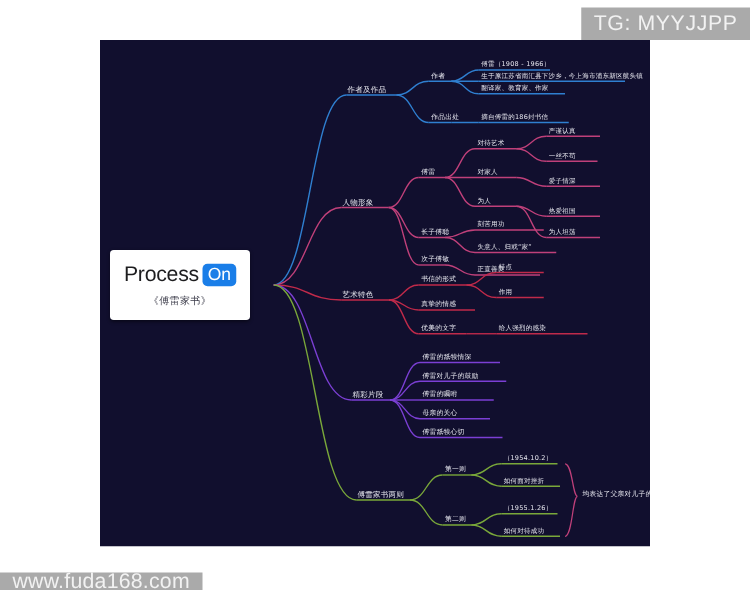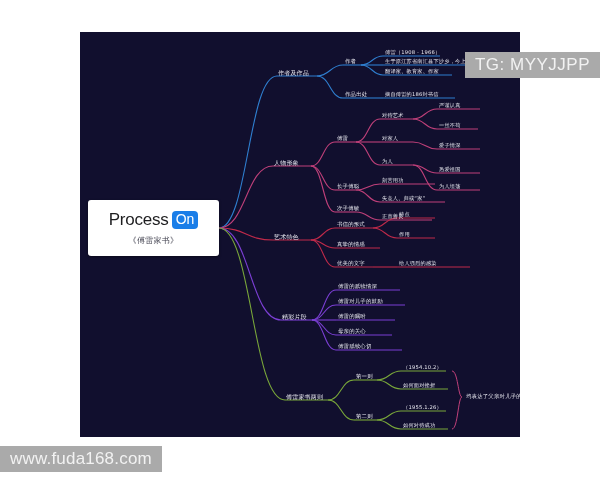--- a/index.html
+++ b/index.html
@@ -30,21 +30,21 @@
   }
   .node.lvl1{font-size:6px;}
   .node.lvl2{font-size:5.4px;}
   .node.lvl3{font-size:5.2px;}
   .node.note{font-size:5.4px;}
 
   
   #central{
     position:absolute;
     left:8px;top:168px;
-    width:131px;height:56px;
+    width:112px;height:56px;
     background:#ffffff;
     border-radius:3px;
     box-shadow:0 1px 3px rgba(0,0,0,.45);
     display:flex;
     flex-direction:column;
     align-items:center;
     justify-content:center;
     gap:5px;
   }
   #logo-row{display:flex;align-items:center;gap:3px;}
@@ -79,25 +79,24 @@
     color:#f2f2f2;
     font-family:"Liberation Sans",sans-serif;
     display:flex;align-items:center;
   }
   #wm-tg{
     right:0;top:6px;
     height:26px;
     padding:0 10px;
     font-size:17px;
     letter-spacing:.5px;
-    margin-top:46px;
   }
   #wm-site{
     left:0;bottom:8px;
-    height:26px;
+    height:14px;
     padding:0 10px;
     font-size:17px;
     letter-spacing:.2px;
   }
 </style>
 </head>
 <body>
 
 <div id="canvas">
 

